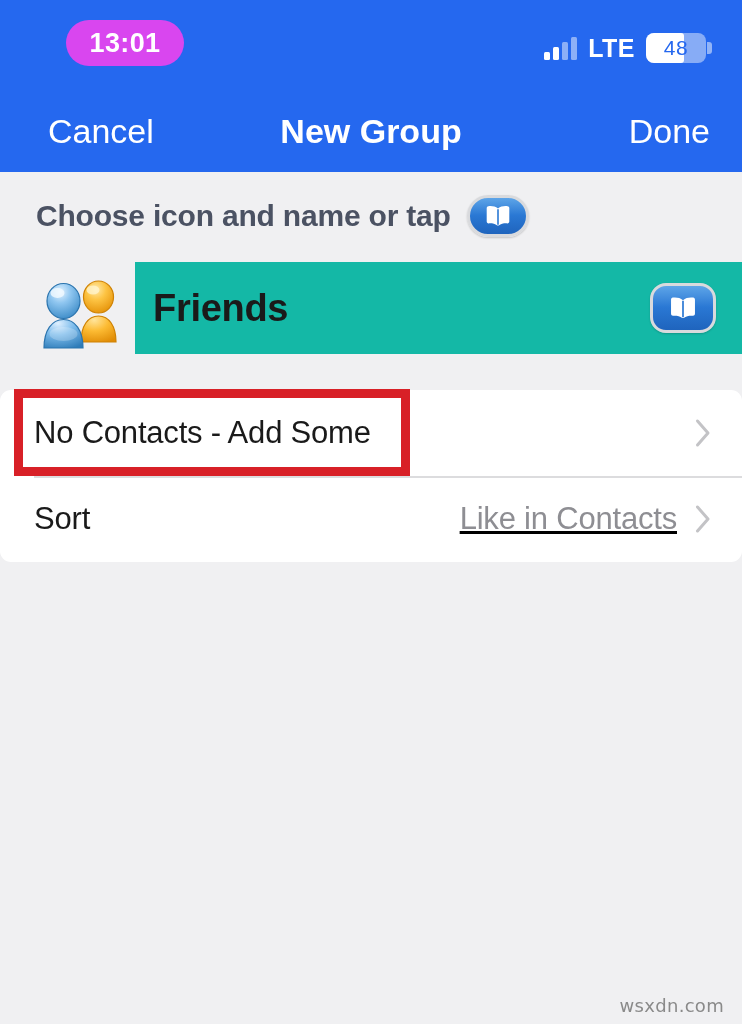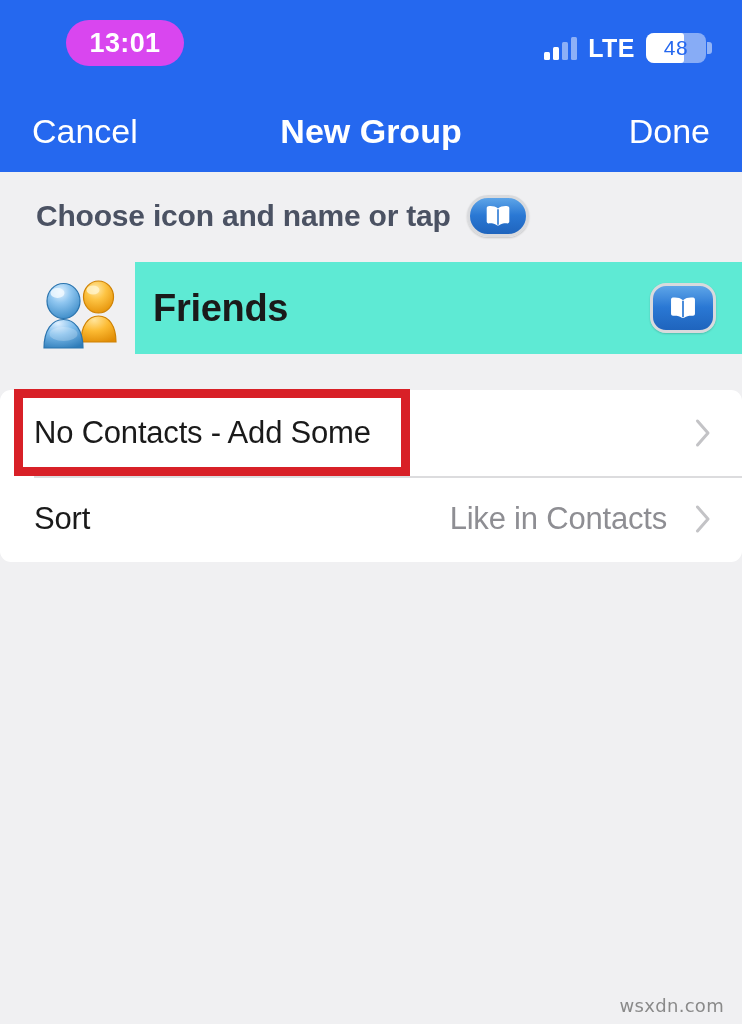--- a/index.html
+++ b/index.html
@@ -133,21 +133,21 @@
     display: flex;
     align-items: center;
   }
   .nav-btn {
     color: #ffffff;
     font-size: 34px;
     font-weight: 400;
     cursor: pointer;
     white-space: nowrap;
   }
-  .nav-cancel { position: absolute; left: 32px; }
+  .nav-cancel { position: absolute; left: 48px; }
   .nav-done   { position: absolute; right: 32px; }
   .nav-title {
     position: absolute;
     left: 0; width: 742px;
     text-align: center;
     color: #ffffff;
     font-size: 34px;
     font-weight: 700;
   }
 
@@ -206,21 +206,21 @@
     top: 2px;
     width: 92px;
     height: 88px;
   }
   .name-field {
     position: absolute;
     left: 135px;
     top: 0;
     width: 607px;
     height: 92px;
-    background: #5eead4;
+    background: #14b8a6;
     display: flex;
     align-items: center;
     justify-content: space-between;
     padding: 0 26px 0 18px;
     cursor: text;
   }
   .name-value {
     font-size: 38px;
     font-weight: 700;
     color: #1a1a1a;
@@ -249,21 +249,22 @@
   .row-label {
     font-size: 31px;
     color: #1a1a1a;
     font-weight: 400;
     letter-spacing: -0.2px;
   }
   .row-right {
     margin-left: auto;
     display: flex;
     align-items: center;
-    gap: 28px;
+    gap: 18px;
+    text-decoration: underline;
   }
   .row-value {
     font-size: 31px;
     color: #8e8e93;
     letter-spacing: -0.2px;
   }
   .chev {
     width: 17px;
     height: 30px;
     flex: none;

